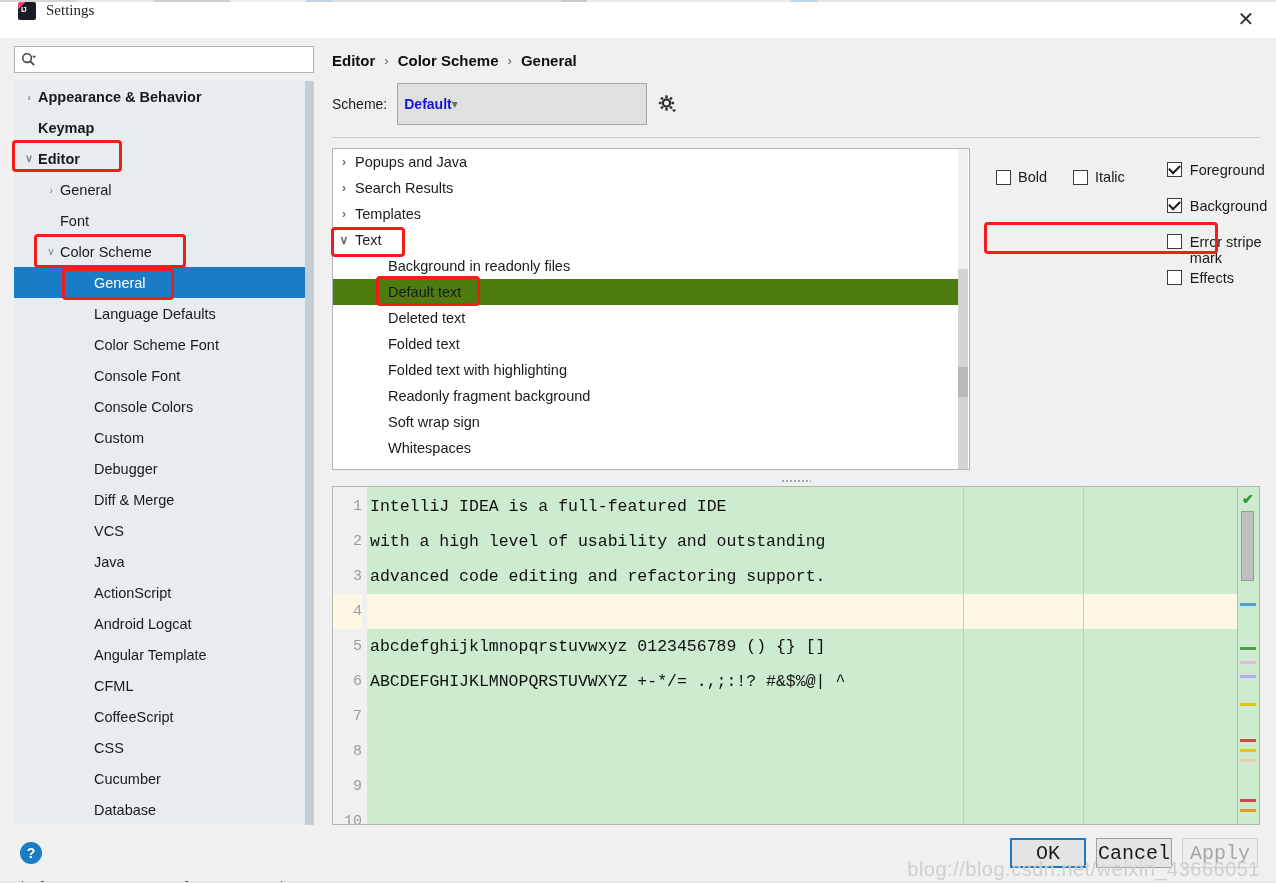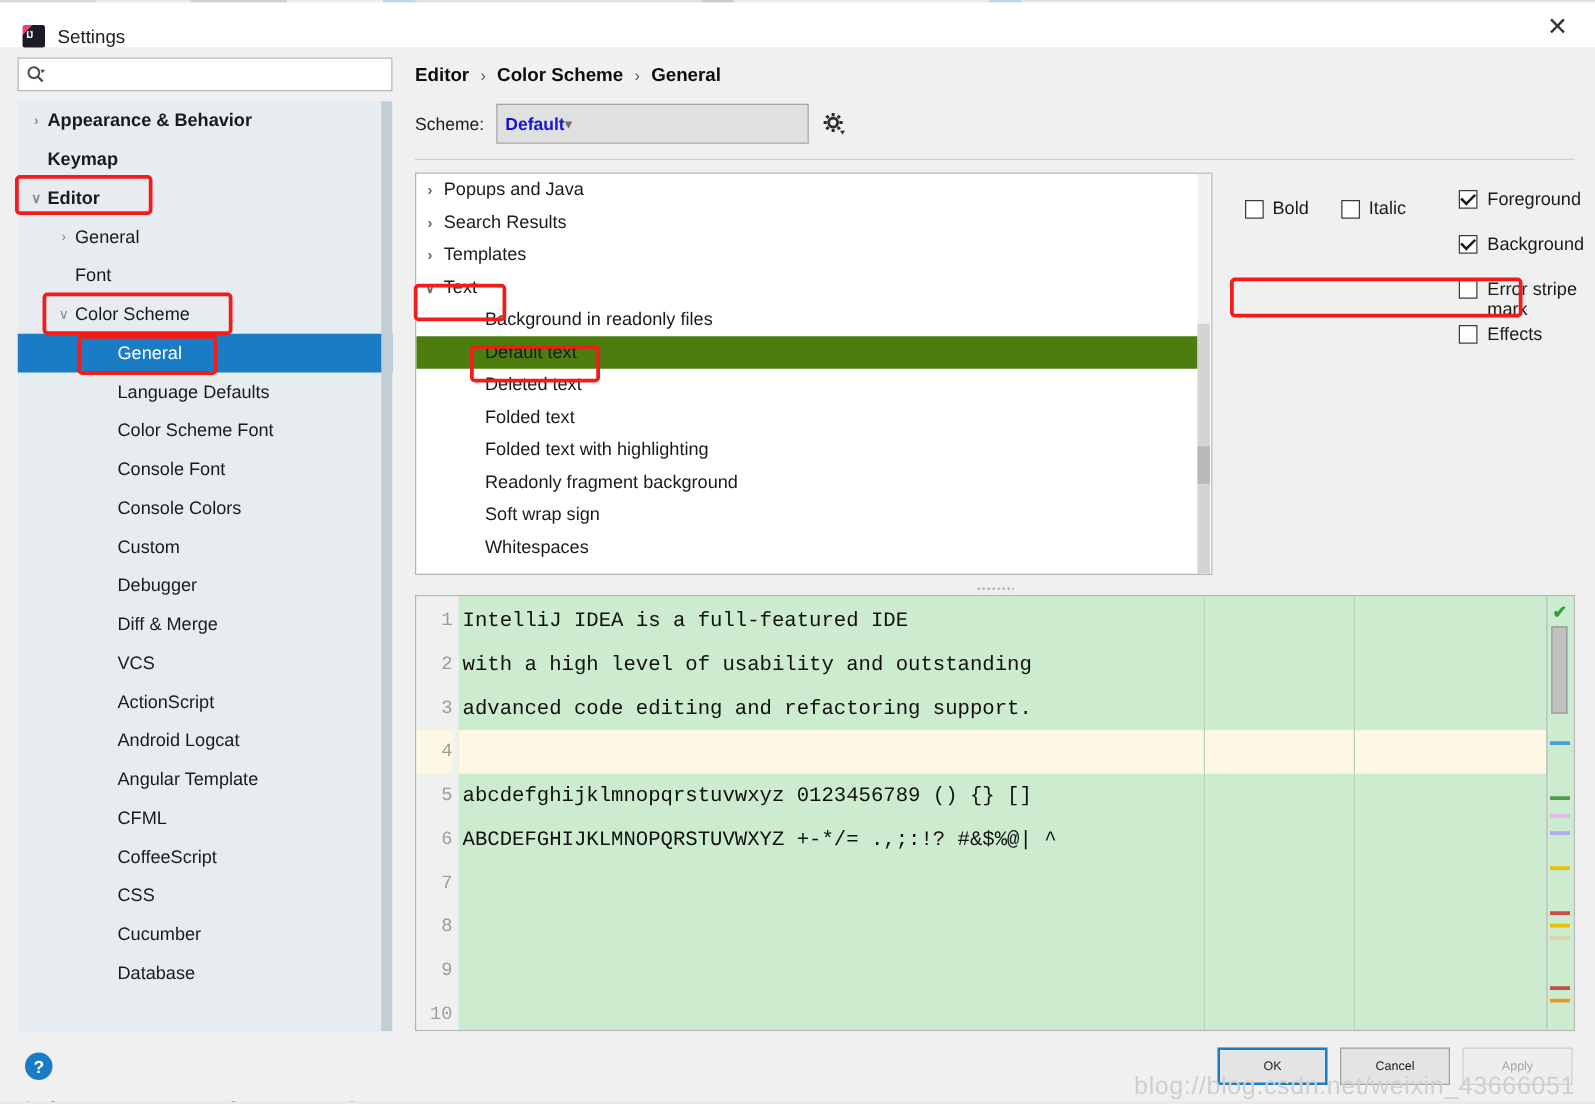--- a/index.html
+++ b/index.html
@@ -46,22 +46,22 @@
   #dialog {
     position: absolute; left: 0; top: 2px;
     width: 1276px; height: 879px;
     background: #f0f0f0;
     display: flex; flex-direction: column;
   }
 
   
   #titlebar {
     height: 36px; background: #ffffff;
-    display: flex; align-items: flex-end;
-    padding: 0 8px 0 18px; flex: 0 0 36px;
+    display: flex; align-items: flex-start;
+    padding: 0 8px 0 18px; flex: 0 0 36px; font-family: Liberation Serif, serif;
   }
   #titlebar .ij-logo {
     width: 18px; height: 18px; margin-right: 10px;
     position: relative; flex: 0 0 18px;
     background: linear-gradient(135deg,#f0436c 0%,#f0436c 22%,#1b1b25 22%,#1b1b25 100%);
     border-radius: 2px;
   }
   #titlebar .ij-logo::after {
     content: "IJ"; position: absolute; left: 3px; top: 3px;
     font-size: 8px; color: #fff; font-weight: bold; letter-spacing: -1px;
@@ -137,21 +137,21 @@
     font-size: 15px; font-weight: bold; color: #0d0d0d;
     padding: 14px 0 10px 4px; display: flex; align-items: center; gap: 9px;
   }
   #breadcrumb .sep { color: #5c5c5c; font-weight: normal; font-size: 13px; }
   #schemerow {
     display: flex; align-items: center; gap: 10px;
     padding: 4px 0 12px 4px;
   }
   #schemerow .lbl { font-size: 14px; color: #1a1a1a; }
   #schemecombo {
-    width: 250px; height: 32px; background: #e0e0e0;
+    width: 250px; height: 42px; background: #e0e0e0;
     border: 1px solid #a8a8a8; display: flex; align-items: center;
     padding: 0 6px; font-size: 14px; font-weight: bold; color: #1414d8;
     cursor: pointer;
   }
   #schemecombo .chev { color: #6e6e6e; font-size: 12px; font-weight: normal; }
   .gear { cursor: pointer; display:flex; align-items:center; }
   #hrule { height: 1px; background: #cfcfcf; margin: 0 0 10px 4px; }
 
   
   #midrow { display: flex; gap: 0; height: 322px; flex: 0 0 322px; }
@@ -281,24 +281,24 @@
     position: relative;
   }
   #helpbtn {
     width: 22px; height: 22px; border-radius: 50%;
     background: #1a7cc4; color: #fff; font-size: 14px; font-weight: bold;
     display: flex; align-items: center; justify-content: center;
     cursor: pointer;
   }
   #btns { margin-left: auto; display: flex; gap: 10px; }
   .dlgbtn {
-    width: 88px; height: 30px; font-size: 10px;
+    width: 76px; height: 30px; font-size: 20px;
     background: #e4e4e4; border: 1px solid #a0a0a0;
     display: flex; align-items: center; justify-content: center;
-    cursor: pointer; color: #1a1a1a;
+    cursor: pointer; color: #1a1a1a; font-family: Liberation Mono, monospace;
   }
   .dlgbtn.default { border: 2px solid #1a7cc4; }
   .dlgbtn.disabled { color: #a6a6a6; border-color: #cfcfcf; background: #eeeeee; cursor: default; }
   #watermark {
     position: absolute; right: 16px; bottom: 0px;
     font-size: 20px; color: #cfcfcf; letter-spacing: .5px;
     font-family: "Liberation Sans", sans-serif; pointer-events: none;
   }
 </style>
 </head>
@@ -414,20 +414,24 @@
             <div class="tnode d2">
               <span class="arrow"></span>
               <span class="lbl">Diff &amp; Merge</span>
             </div>
             <div class="tnode d2">
               <span class="arrow"></span>
               <span class="lbl">VCS</span>
             </div>
             <div class="tnode d2">
               <span class="arrow"></span>
+              <span class="lbl">Java</span>
+            </div>
+            <div class="tnode d2">
+              <span class="arrow"></span>
               <span class="lbl">ActionScript</span>
             </div>
             <div class="tnode d2">
               <span class="arrow"></span>
               <span class="lbl">Android Logcat</span>
             </div>
             <div class="tnode d2">
               <span class="arrow"></span>
               <span class="lbl">Angular Template</span>
             </div>

